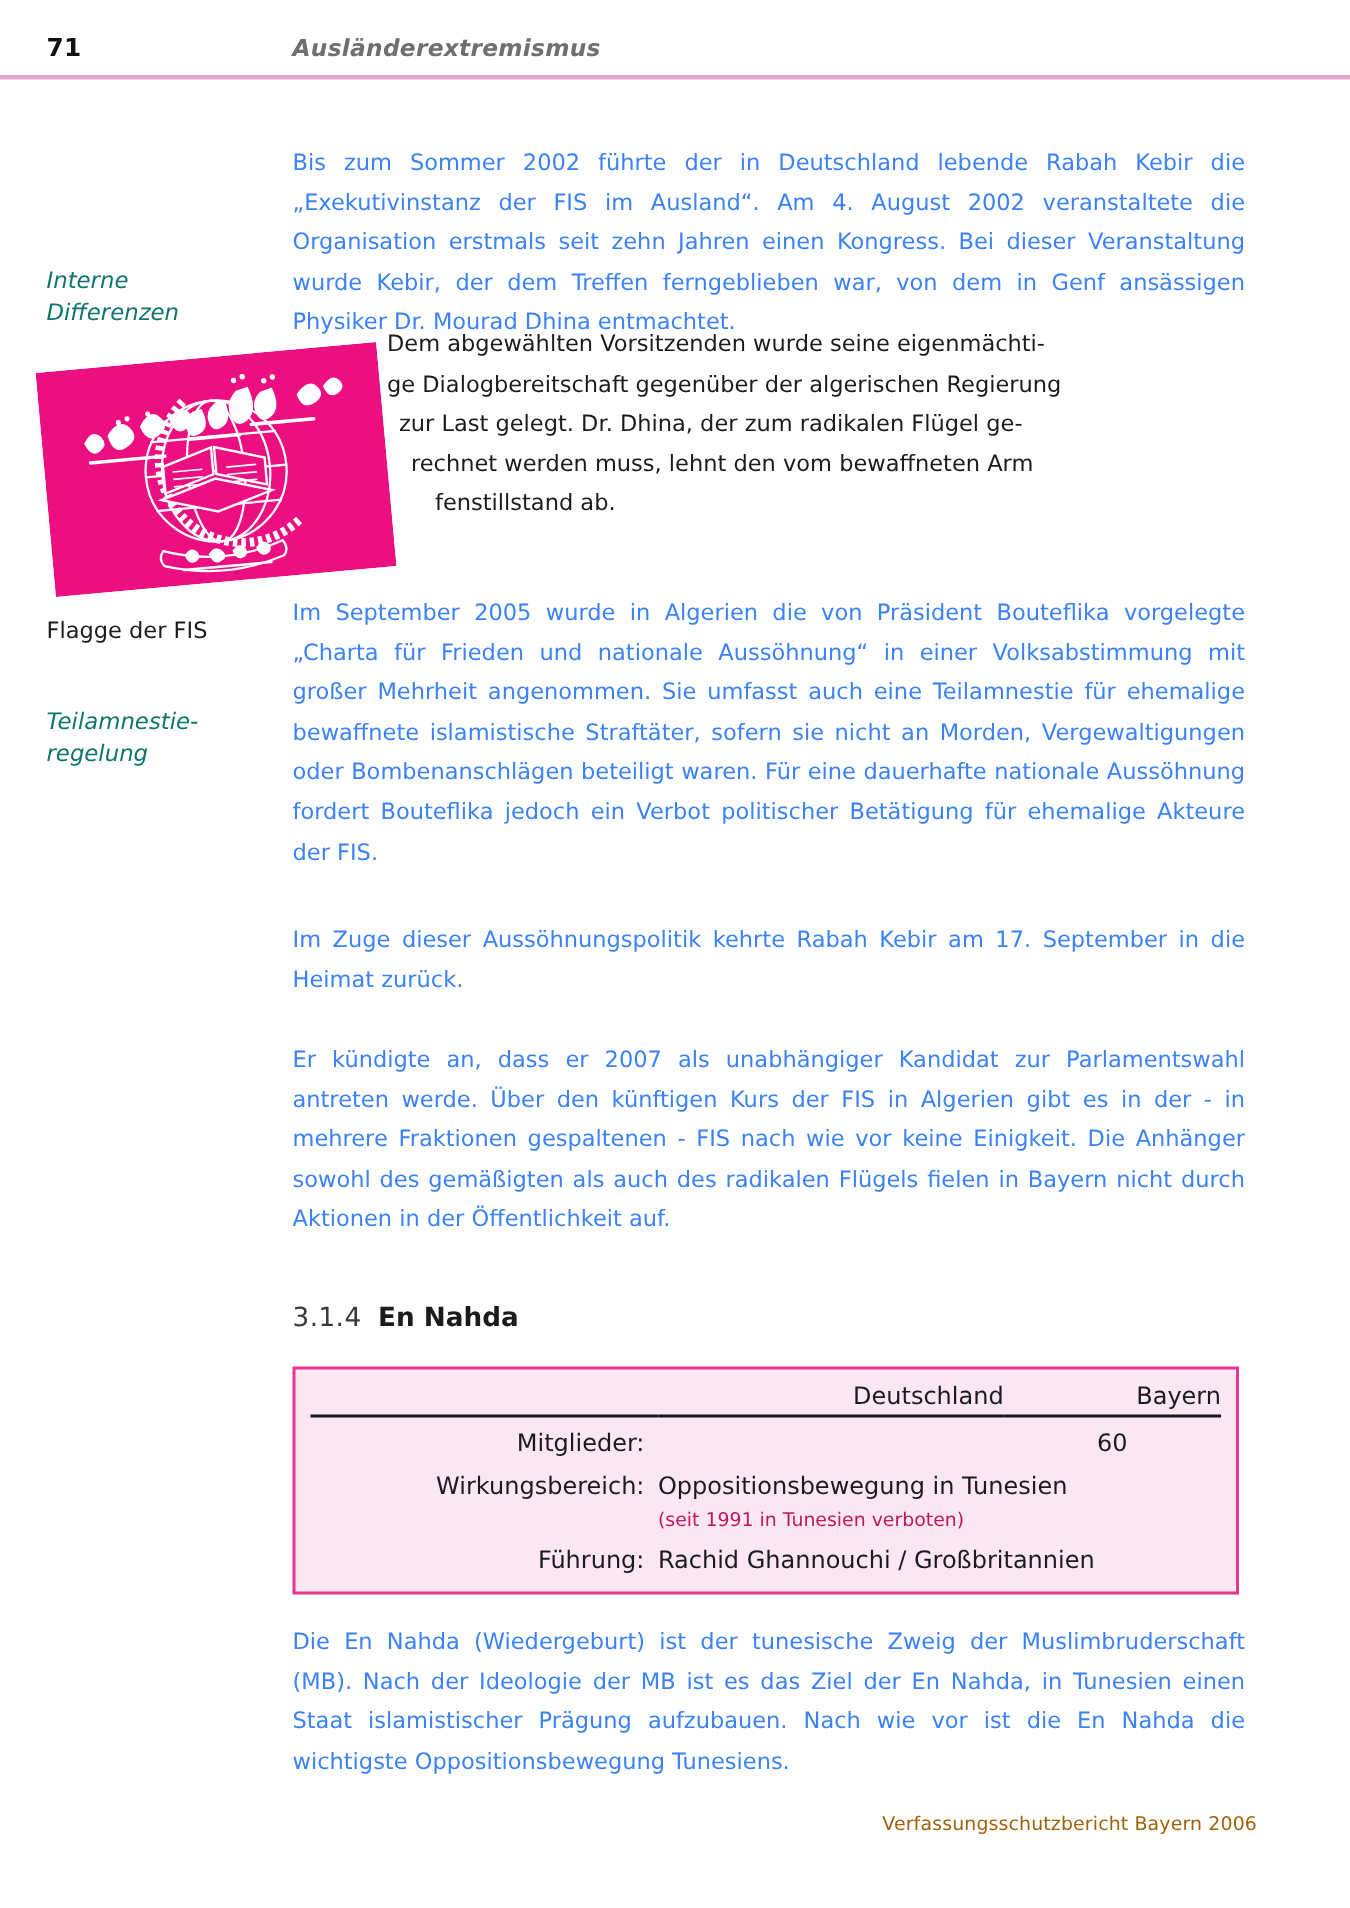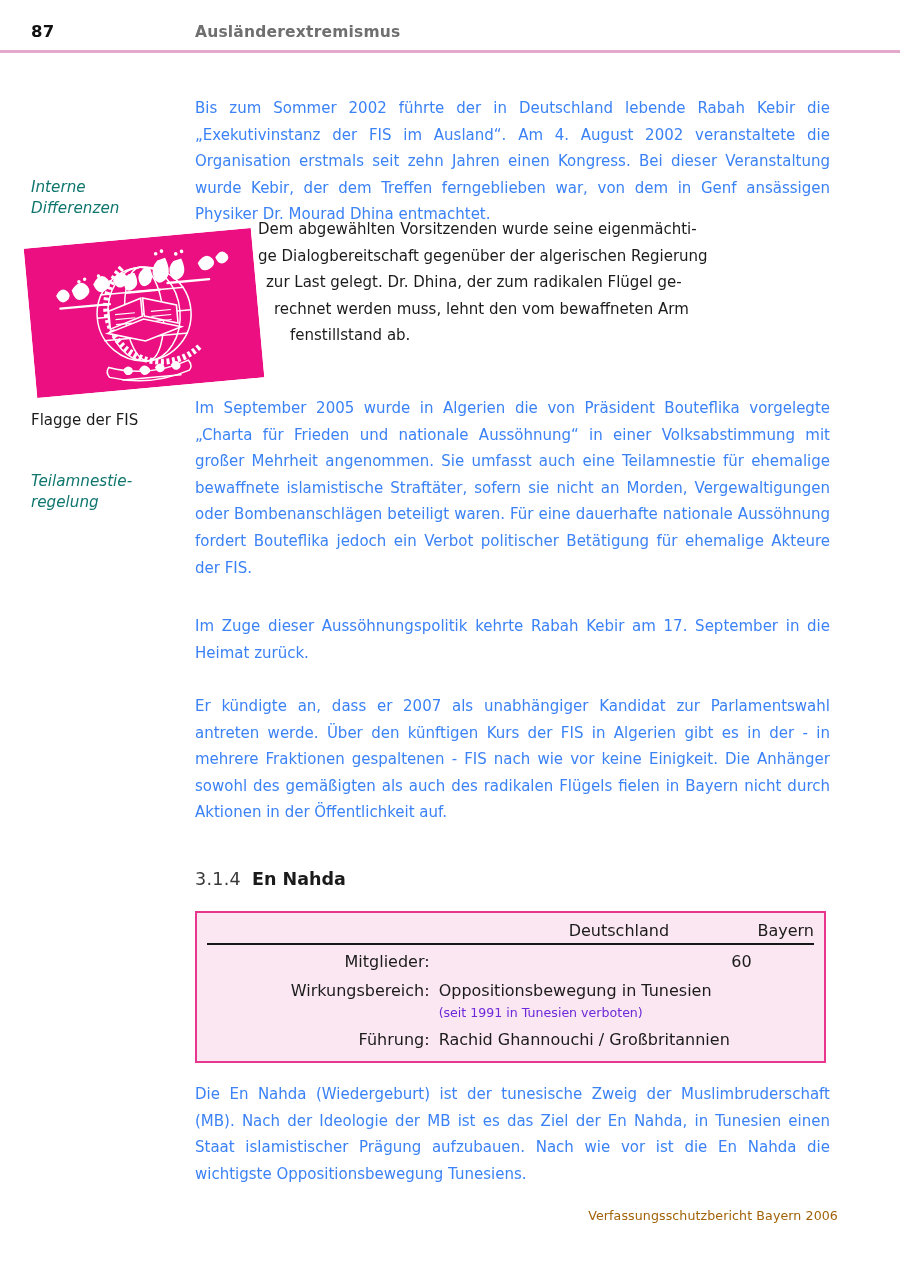--- a/index.html
+++ b/index.html
@@ -31,20 +31,21 @@
     color: #111111;
     letter-spacing: 0.2px;
   }
   #header-title {
     position: absolute;
     left: 195px; top: 23px;
     font-size: 15.5px;
     font-weight: bold;
     color: #6f6f6f;
     letter-spacing: 0.2px;
+    font-style: italic;
   }
   #header-rule {
     position: absolute;
     left: 0; top: 50px;
     width: 900px;
     height: 2.5px;
     background: #e3a8cb;
   }
 
   
@@ -160,41 +161,41 @@
     border-bottom: 2.2px solid #171717;
     height: 0;
     line-height: 0;
     font-size: 0;
   }
   .body-row td { padding-top: 4px !important; line-height: 25px; }
   .span2 { text-align: left; }
   .subnote {
     font-size: 12.6px;
     line-height: 20px;
-    color: #6d28d9;
+    color: #be185d;
   }
 
   
   #page-footer {
     position: absolute;
     left: 0; top: 1208px;
     width: 900px;
     text-align: right;
     padding-right: 62px;
     box-sizing: border-box;
     font-size: 12.6px;
     color: #a16207;
     letter-spacing: 0.1px;
   }
 </style>
 </head>
 <body>
 
 <div id="page-header">
-  <div id="page-number">87</div>
+  <div id="page-number">71</div>
   <div id="header-title">Ausländerextremismus</div>
   <div id="header-rule"></div>
 </div>
 
 <div class="margin-note" id="margin-note-1">
   <div>Interne</div>
   <div>Differenzen</div>
 </div>
 
 <div class="margin-note" id="margin-note-2">

